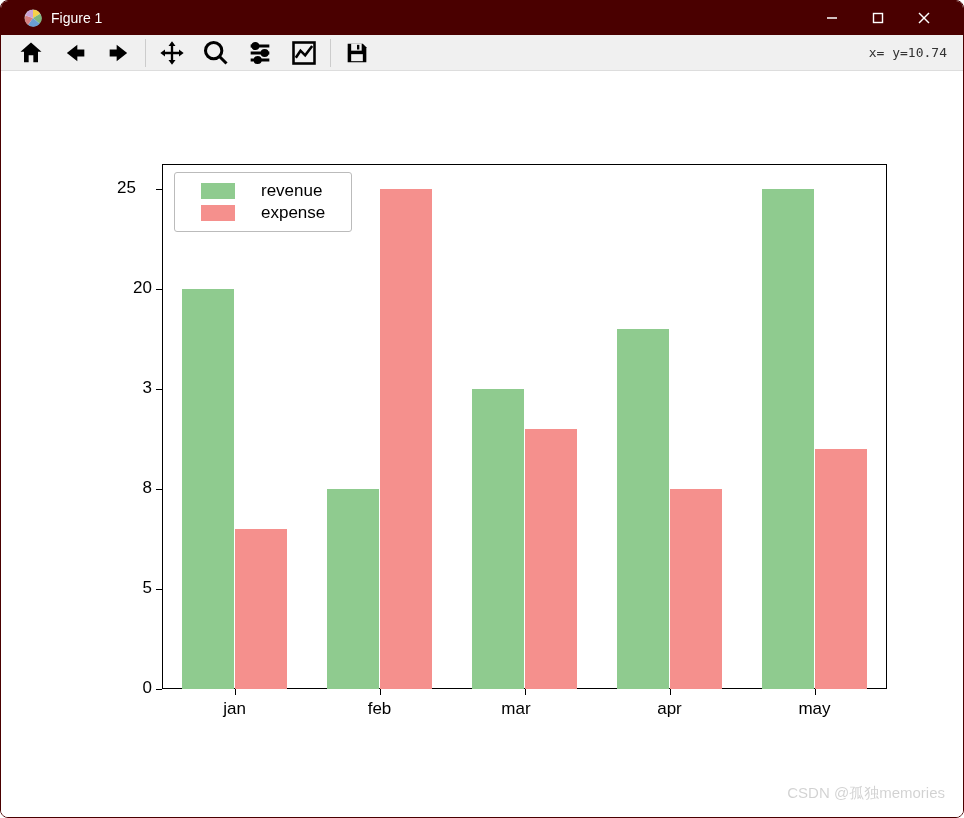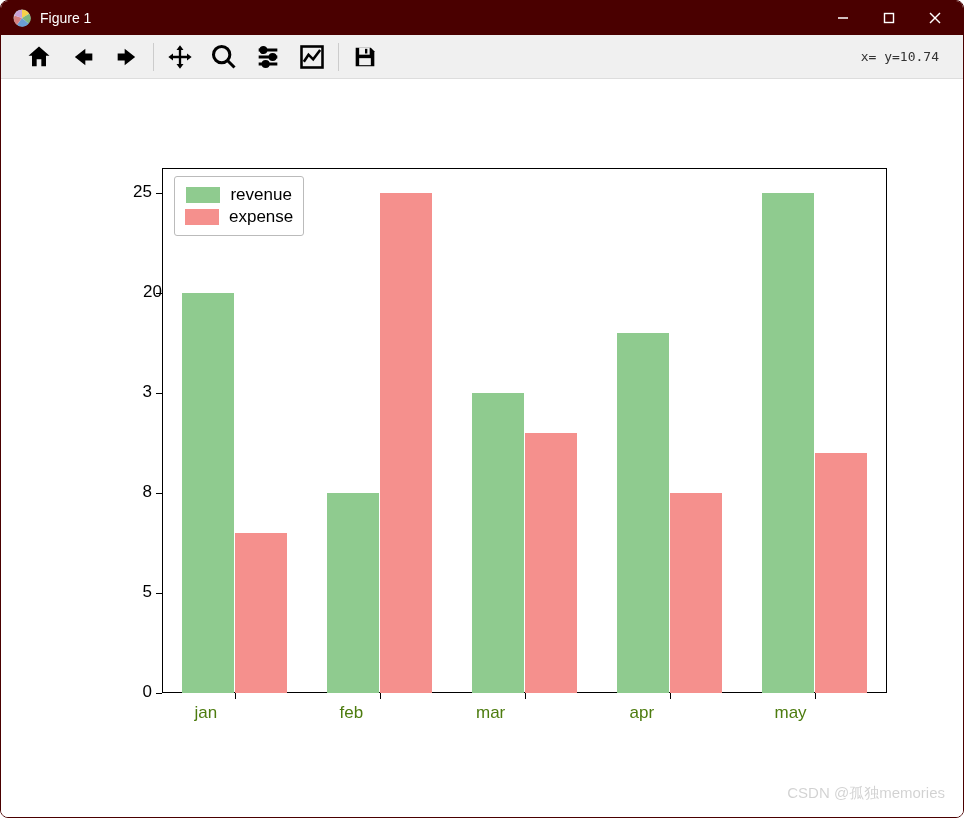--- a/index.html
+++ b/index.html
@@ -1,39 +1,39 @@
 <!DOCTYPE html>
 <html><head>
   <meta charset="utf-8">
   <style>
     * { margin: 0; padding: 0; box-sizing: border-box; }
     body { font-family: Arial, sans-serif; background: #fff; width: 964px; height: 818px; overflow: hidden; }
     .window { width: 964px; height: 818px; display: flex; flex-direction: column; border: 1px solid #4a0000; border-radius: 8px; overflow: hidden; }
-    .titlebar { background: #4a0000; color: #fff; height: 34px; display: flex; align-items: center; padding: 0 5px; }
+    .titlebar { background: #4a0000; color: #fff; height: 34px; display: flex; align-items: center; padding: 0 16px; }
     .titlebar-icon { width: 20px; height: 20px; margin-left: 6px; margin-right: 8px; }
     .titlebar-text { font-size: 14px; flex: 1; }
     .titlebar-buttons { display: flex; }
     .tb-btn { width: 46px; height: 34px; display: flex; align-items: center; justify-content: center; color: #fff; cursor: pointer; }
-    .toolbar { background: #f0f0f0; border-bottom: 1px solid #ddd; height: 44px; display: flex; align-items: center; padding: 0 16px; }
+    .toolbar { background: #f0f0f0; border-bottom: 1px solid #ddd; height: 36px; display: flex; align-items: center; padding: 0 8px; }
     .toolbar-btn { width: 44px; height: 36px; display: flex; align-items: center; justify-content: center; cursor: pointer; }
     .toolbar-sep { width: 1px; height: 28px; background: #ccc; margin: 0 4px; }
     .toolbar-spacer { flex: 1; }
     .coord-readout { font-family: monospace; font-size: 13px; color: #333; padding-right: 8px; }
     .figure-area { flex: 1; background: #fff; display: flex; align-items: center; justify-content: center; position: relative; }
     .plot-container { position: relative; width: 860px; height: 640px; }
     .axes-rect { position: absolute; border: 1px solid #000; }
     .bar { position: absolute; bottom: 0; }
     .bar.revenue { background: #8fcb8f; }
     .bar.expense { background: #f5908d; }
     .ytick { position: absolute; text-align: right; font-size: 17px; color: #000; }
     .ytick-line { position: absolute; width: 6px; height: 1px; background: #000; }
-    .xtick { position: absolute; text-align: left; font-size: 17px; color: #4d7c0f; }
+    .xtick { position: absolute; text-align: center; font-size: 17px; color: #000000; }
     .xtick-line { position: absolute; width: 1px; height: 6px; background: #000; }
     .legend { position: absolute; background: #fff; border: 1px solid #bbb; border-radius: 3px; padding: 6px 10px; font-size: 17px; }
-    .legend-row { display: flex; align-items: center; gap: 10px; margin: 2px 0; justify-content: center; }
+    .legend-row { display: flex; align-items: center; gap: 26px; margin: 2px 16px; }
     .legend-swatch { width: 34px; height: 16px; }
     .watermark { position: absolute; right: 18px; bottom: 14px; color: rgba(0,0,0,0.18); font-size: 15px; pointer-events: none; }
   </style>
 </head>
 <body>
 
 <div class="window">
   <div class="titlebar">
     <span class="titlebar-icon">
       <svg viewBox="0 0 24 24" width="20" height="20">
@@ -127,23 +127,23 @@
     <div class="plot-container" id="plot-container">
         <div class="axes-rect" style="left: 110px; top: 40px; width: 725px; height: 525px;"></div>
         <div class="ytick" style="left: 62px; top: 554px; width: 38px;">0</div>
         <div class="ytick-line" style="left: 104px; top: 565px;"></div>
         <div class="ytick" style="left: 62px; top: 454px; width: 38px;">5</div>
         <div class="ytick-line" style="left: 104px; top: 465px;"></div>
         <div class="ytick" style="left: 62px; top: 354px; width: 38px;">8</div>
         <div class="ytick-line" style="left: 104px; top: 365px;"></div>
         <div class="ytick" style="left: 62px; top: 254px; width: 38px;">3</div>
         <div class="ytick-line" style="left: 104px; top: 265px;"></div>
-        <div class="ytick" style="left: 72px; top: 154px; width: 38px;">20</div>
+        <div class="ytick" style="left: 62px; top: 154px; width: 38px;">20</div>
         <div class="ytick-line" style="left: 104px; top: 165px;"></div>
-        <div class="ytick" style="left: 62px; top: 54px; width: 38px;">25</div>
+        <div class="ytick" style="left: 46px; top: 54px; width: 38px;">25</div>
         <div class="ytick-line" style="left: 104px; top: 65px;"></div>
         <div class="bar revenue" style="left: 130.3px; top: 165px; width: 52.2px; height: 400px; background: rgb(143, 203, 143);"></div>
         <div class="bar expense" style="left: 182.5px; top: 405px; width: 52.2px; height: 160px; background: rgb(245, 144, 141);"></div>
         <div class="xtick" style="left: 142.5px; top: 575px; width: 80px;">jan</div>
         <div class="xtick-line" style="left: 182.5px; top: 565px;"></div>
         <div class="bar revenue" style="left: 275.3px; top: 365px; width: 52.2px; height: 200px; background: rgb(143, 203, 143);"></div>
         <div class="bar expense" style="left: 327.5px; top: 65px; width: 52.2px; height: 500px; background: rgb(245, 144, 141);"></div>
         <div class="xtick" style="left: 287.5px; top: 575px; width: 80px;">feb</div>
         <div class="xtick-line" style="left: 327.5px; top: 565px;"></div>
         <div class="bar revenue" style="left: 420.3px; top: 265px; width: 52.2px; height: 300px; background: rgb(143, 203, 143);"></div>

